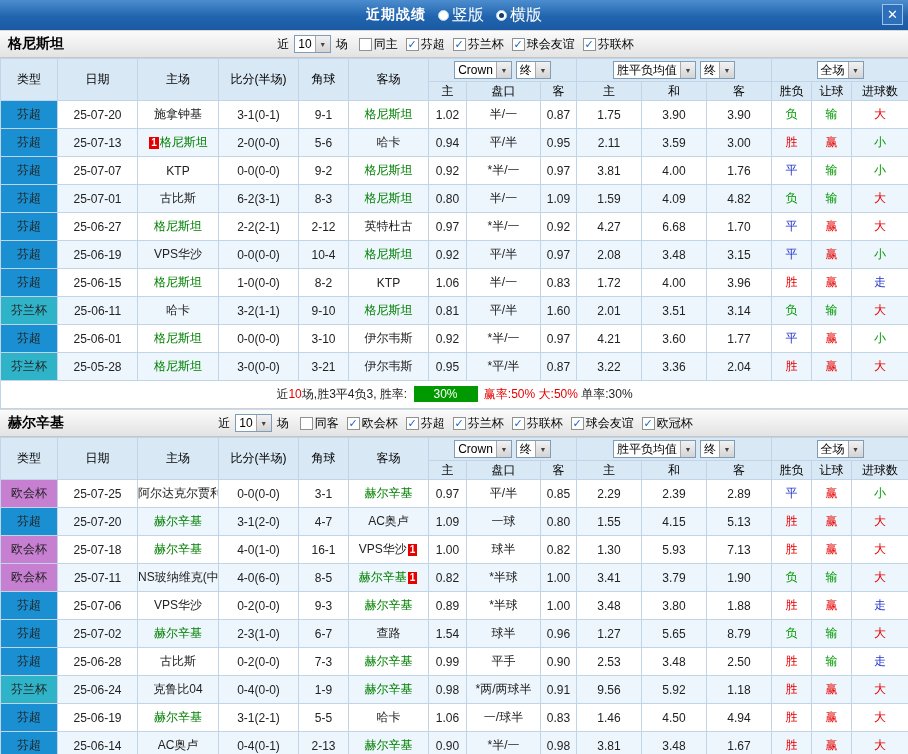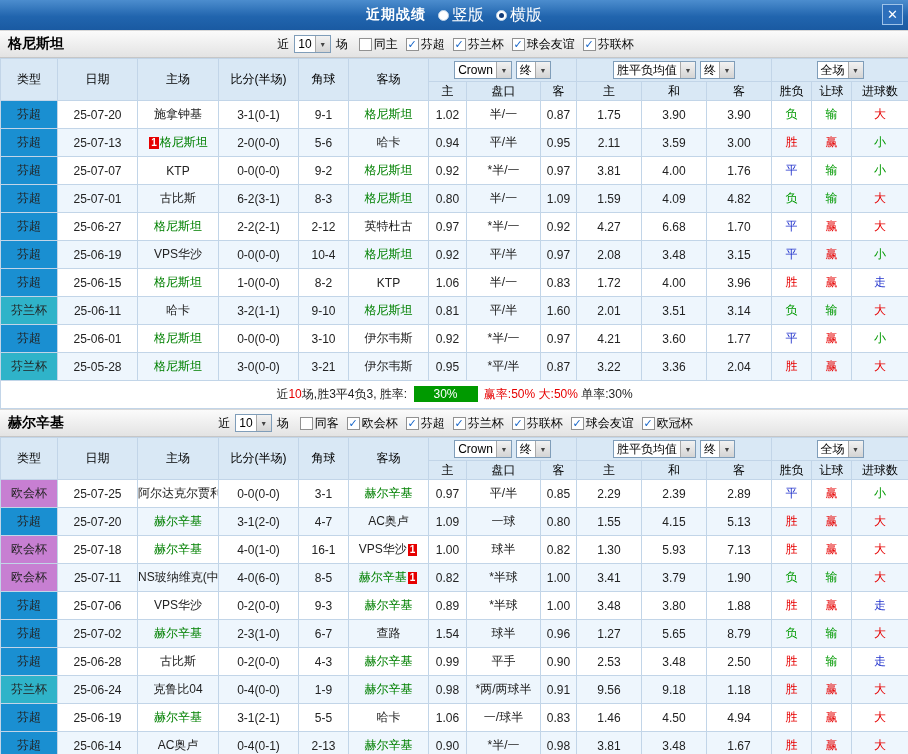--- a/index.html
+++ b/index.html
@@ -527,21 +527,21 @@
             <td>8.79</td>
             <td style="color:#009900">负</td>
             <td style="color:#009900">输</td>
             <td style="color:#e60000">大</td>
           </tr>
           <tr class="">
             <td class="lg" style="background:#1a8fd1">芬超</td>
             <td>25-06-28</td>
             <td><span class="">古比斯</span></td>
             <td class="score">0-2(0-0)</td>
-            <td>4-3</td>
+            <td>7-3</td>
             <td><span class="focus">赫尔辛基</span></td>
             <td>0.99</td>
             <td class="hcp">平手</td>
             <td>0.90</td>
             <td>2.53</td>
             <td>3.48</td>
             <td>2.50</td>
             <td style="color:#e60000">胜</td>
             <td style="color:#009900">输</td>
             <td style="color:#2233cc">走</td>
@@ -550,21 +550,21 @@
             <td class="lg" style="background:#2fb3c9">芬兰杯</td>
             <td>25-06-24</td>
             <td><span class="">克鲁比04</span></td>
             <td class="score">0-4(0-0)</td>
             <td>1-9</td>
             <td><span class="focus">赫尔辛基</span></td>
             <td>0.98</td>
             <td class="hcp">*两/两球半</td>
             <td>0.91</td>
             <td>9.56</td>
-            <td>9.18</td>
+            <td>5.92</td>
             <td>1.18</td>
             <td style="color:#e60000">胜</td>
             <td style="color:#e60000">赢</td>
             <td style="color:#e60000">大</td>
           </tr>
           <tr class="">
             <td class="lg" style="background:#1a8fd1">芬超</td>
             <td>25-06-19</td>
             <td><span class="focus">赫尔辛基</span></td>
             <td class="score">3-1(2-1)</td>

